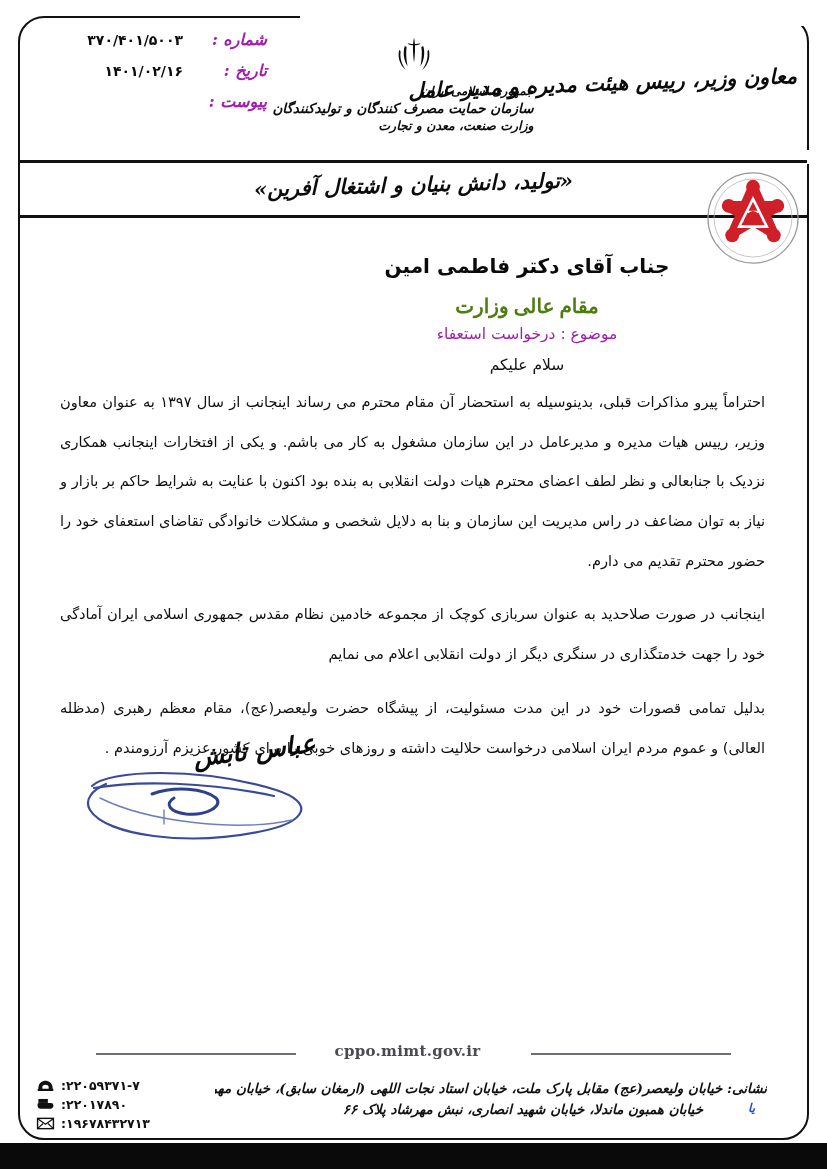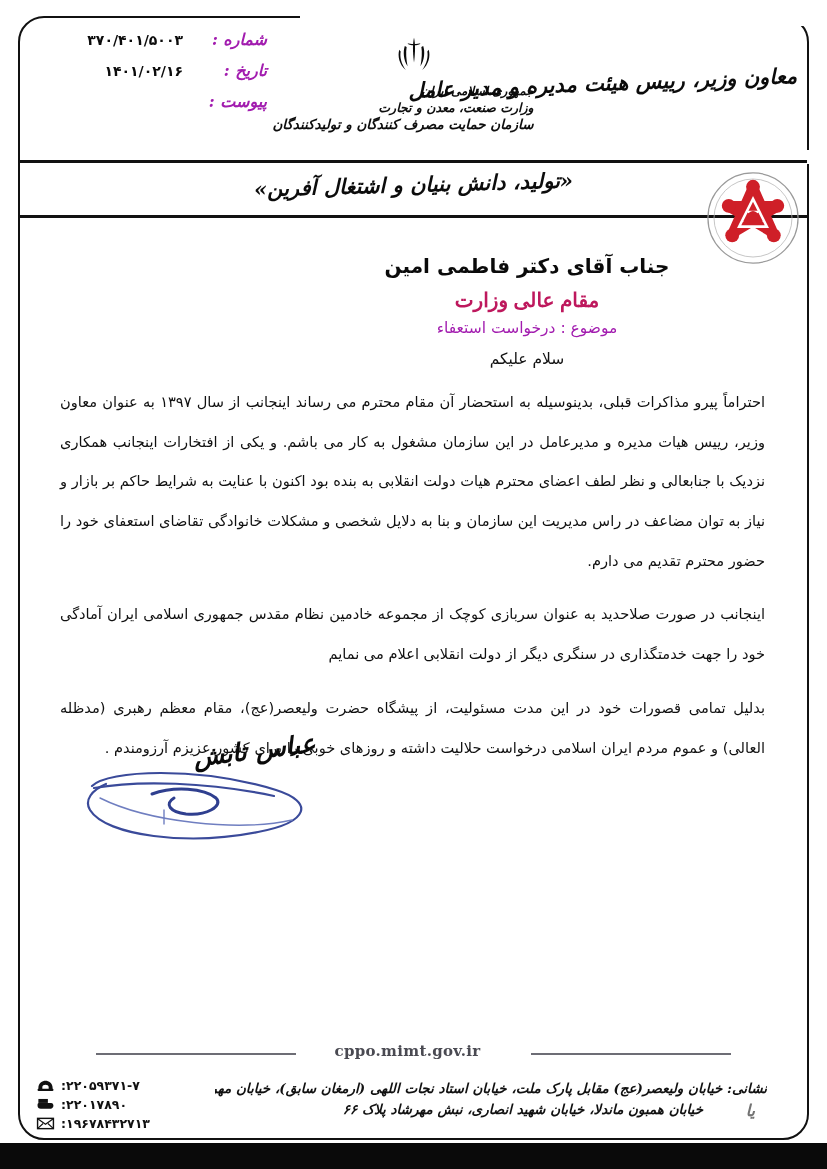--- a/index.html
+++ b/index.html
@@ -179,26 +179,26 @@
     direction: rtl;
   }
   .addr-name {
     font-family: "DejaVu Sans", sans-serif;
     font-size: 20px;
     font-weight: bold;
     color: #0a0a0a;
     line-height: 1.6;
   }
   .addr-post {
-    font-family: Liberation Sans, sans-serif;
+    font-family: Liberation Serif, serif;
     font-size: 20px;
     font-weight: bold;
-    color: #be185d;
+    color: #4d7c0f;
     line-height: 1.6;
-    margin-top: 2px;
+    margin-top: 8px;
   }
   .addr-subject {
     font-family: "DejaVu Sans", sans-serif;
     font-size: 15.5px;
     color: #a21caf;
     line-height: 1.6;
   }
   .addr-greeting {
     font-family: "DejaVu Sans", sans-serif;
     font-size: 15.5px;
@@ -322,22 +322,22 @@
   .addr-line.second {
     padding-right: 64px;
     position: relative;
   }
   .addr-or {
     position: absolute;
     right: 12px;
     top: 0;
     font-family: "DejaVu Serif", serif;
     font-weight: bold;
-    font-size: 16px;
-    color: #737373;
+    font-size: 12px;
+    color: #1d4ed8;
   }
 
   .bottom-bar {
     position: absolute;
     left: 0;
     right: 0;
     bottom: 0;
     height: 26px;
     background: #0a0a0a;
   }
@@ -373,22 +373,22 @@
       <g fill="#0b0b0b">
         <path d="M50 8 C47 20 47 40 50 62 C53 40 53 20 50 8 Z"></path>
         <path d="M30 26 C26 38 27 56 36 70 C33 54 32 40 34 28 Z"></path>
         <path d="M70 26 C74 38 73 56 64 70 C67 54 68 40 66 28 Z"></path>
         <path d="M18 34 C14 48 18 66 32 78 C22 64 19 50 21 38 Z"></path>
         <path d="M82 34 C86 48 82 66 68 78 C78 64 81 50 79 38 Z"></path>
         <path d="M36 20 C40 22 60 22 64 20 C62 26 38 26 36 20 Z"></path>
       </g>
     </svg>
     <div class="emblem-line l1">جمهوری اسلامی ایران</div>
+    <div class="emblem-line l3">سازمان حمایت مصرف کنندگان و تولیدکنندگان</div>
     <div class="emblem-line l2">وزارت صنعت، معدن و تجارت</div>
-    <div class="emblem-line l3">سازمان حمایت مصرف کنندگان و تولیدکنندگان</div>
   </div>
 
   <div class="topright-title">معاون وزیر، رییس هیئت مدیره و مدیر عامل</div>
 
   <div class="slogan">«تولید، دانش بنیان و اشتغال آفرین»</div>
 
   <svg class="org-logo" viewBox="0 0 120 120">
     <circle cx="60" cy="60" r="52" fill="none" stroke="#9a9a9a" stroke-width="1.4"></circle>
     <circle cx="60" cy="60" r="45" fill="none" stroke="#b5b5b5" stroke-width="0.9"></circle>
     <g fill="none" stroke="#cf1f28" stroke-width="11" stroke-linejoin="round" stroke-linecap="round">

